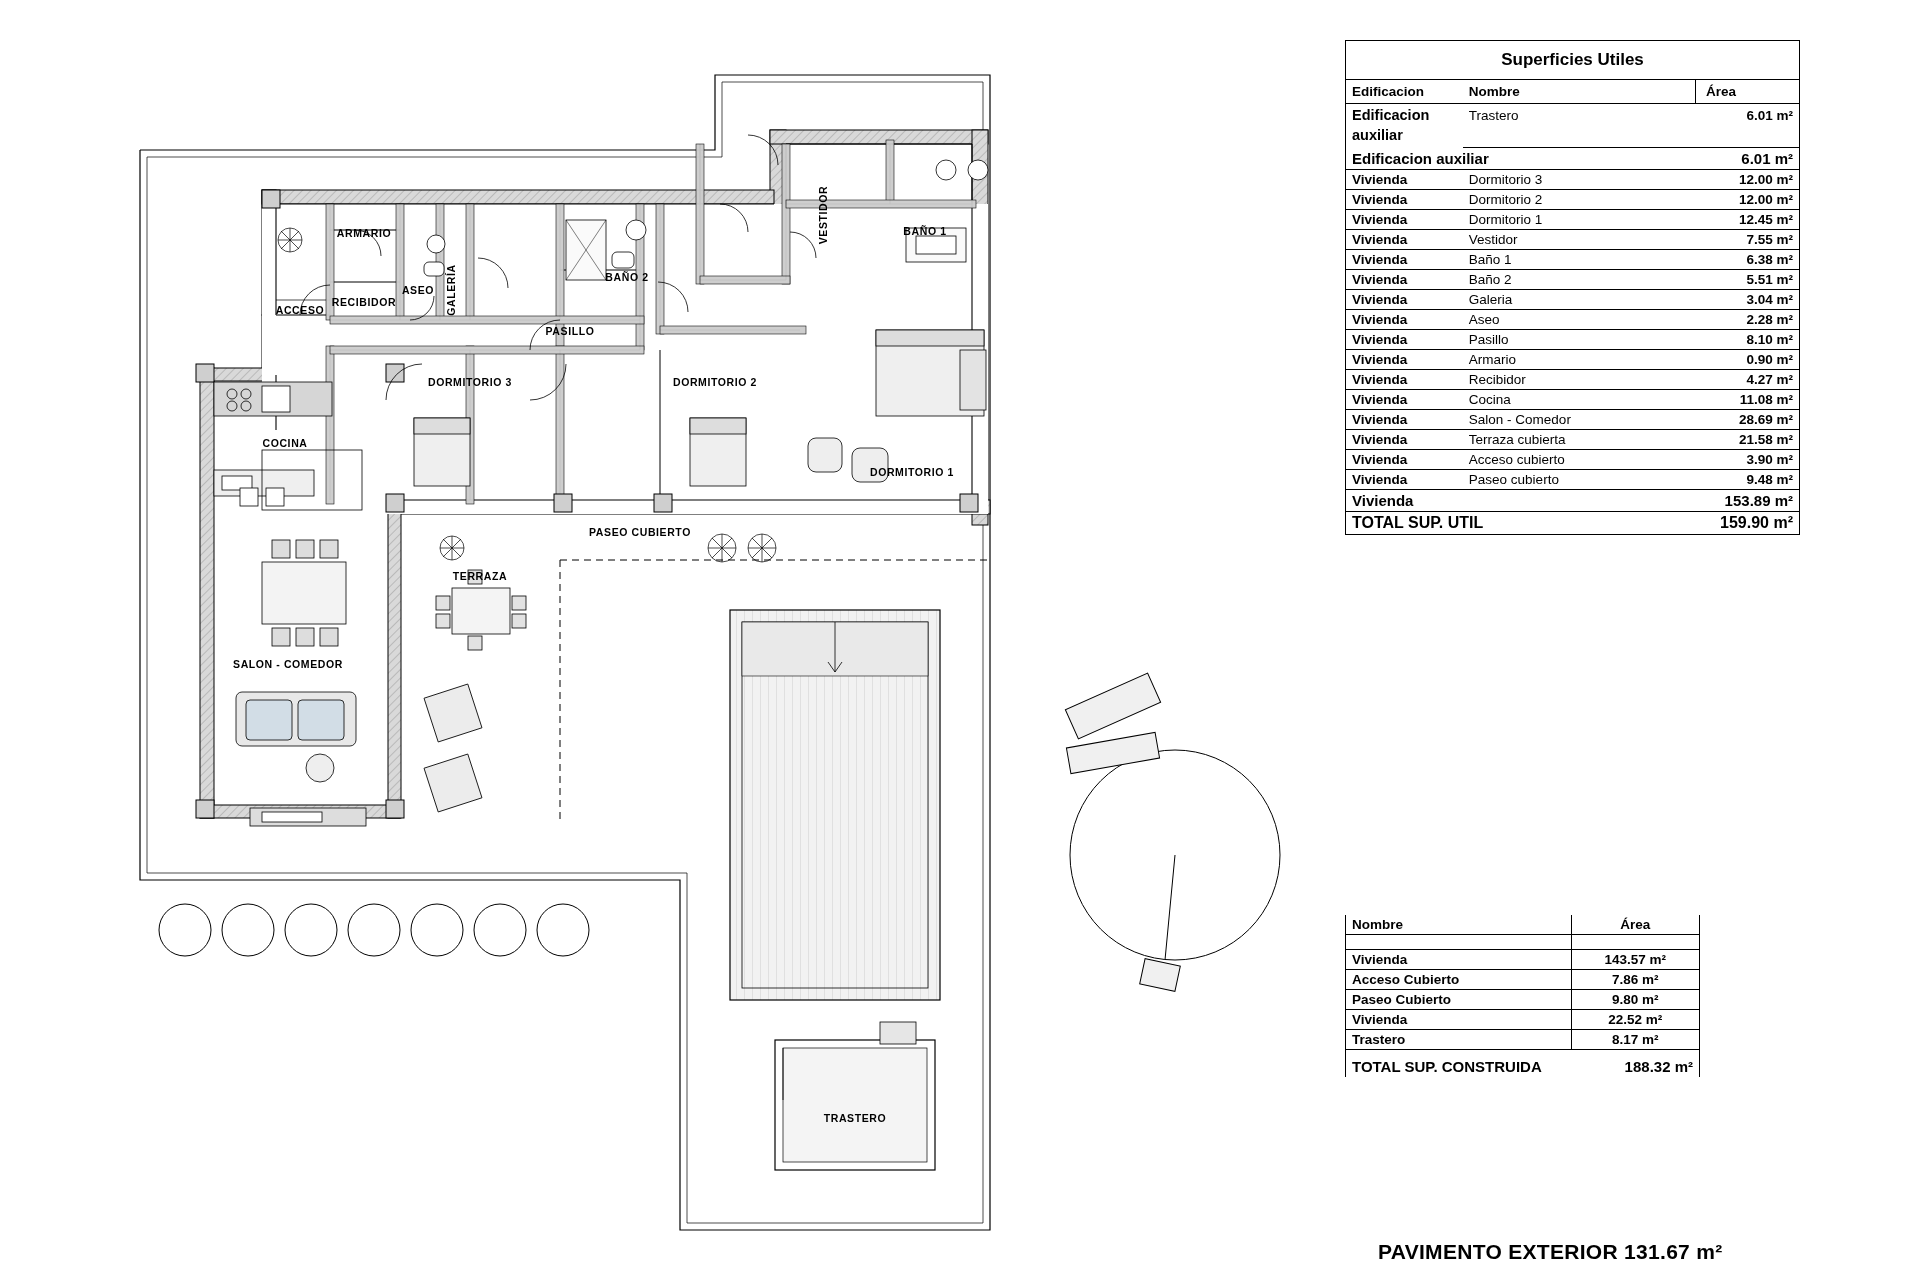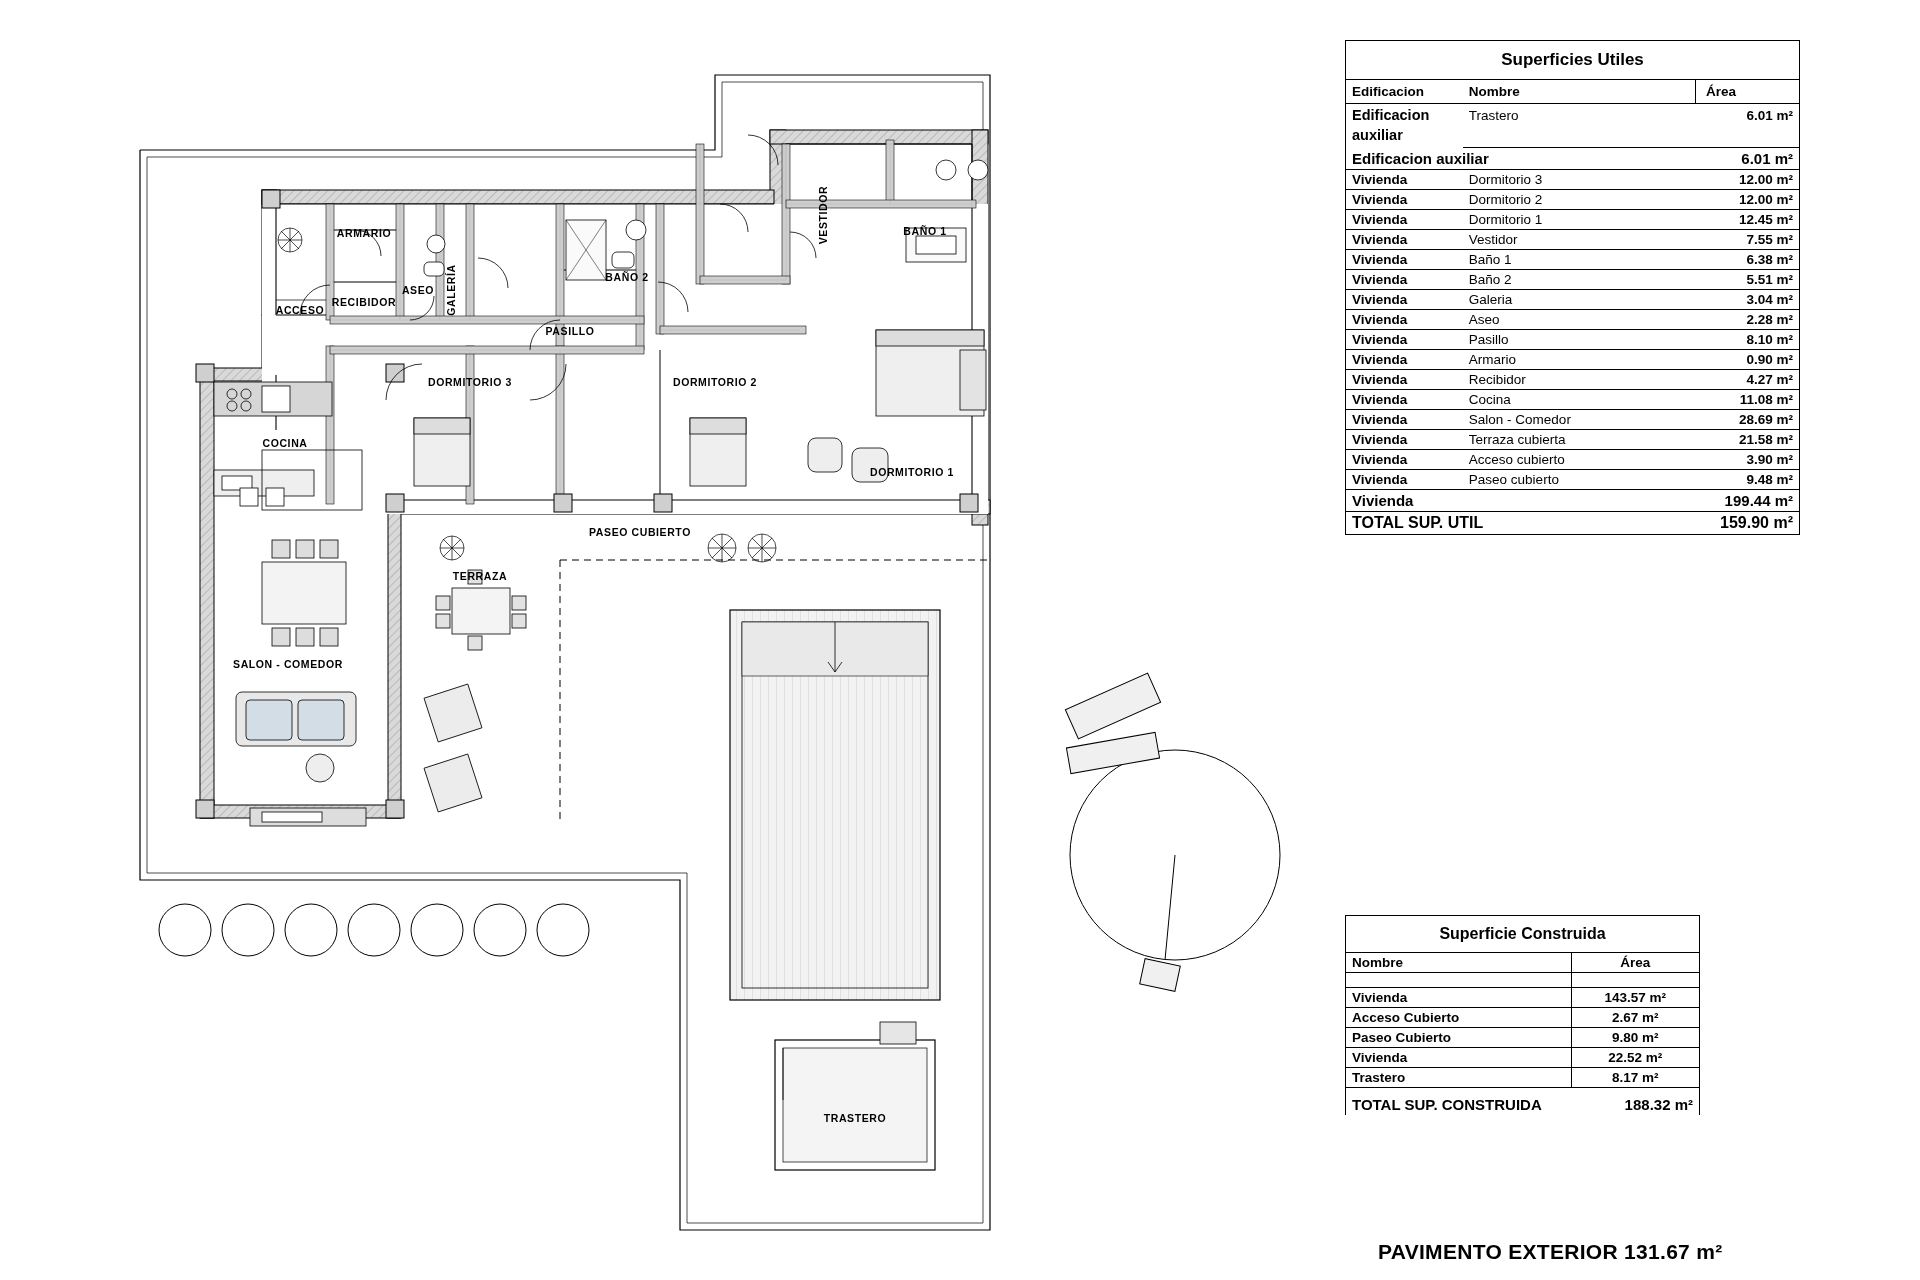--- a/index.html
+++ b/index.html
@@ -453,49 +453,46 @@
           <td class="c3 br bb" style="font-weight:bold;">3.90 m²</td>
         </tr>
     <tr class="row">
           <td class="c1 bl bb" style="font-weight:bold;">Vivienda</td>
           <td class="c2 bb">Paseo cubierto</td>
           <td class="c3 br bb" style="font-weight:bold;">9.48 m²</td>
         </tr>
 
     <tr class="bold">
       <td class="c1 bl bb" colspan="2">Vivienda</td>
-      <td class="c3 br bb">199.44 m²</td>
+      <td class="c3 br bb">153.89 m²</td>
     </tr>
     <tr class="big">
       <td class="c1 bl bb" colspan="2">TOTAL SUP. UTIL</td>
       <td class="c3 br bb">159.90 m²</td>
     </tr>
   </tbody>
     </table>
 
   <table class="tbl" id="t-constr">
     <tbody>
-        <tr>
-      <td class="title bt bl br bb" colspan="2">Superficie Construida</td>
-    </tr>
     <tr class="hdr">
       <td class="d1 bl bb">Nombre</td>
       <td class="d2 bl br bb">Área</td>
     </tr>
     <tr>
           <td class="bl bb" style="height:10px;"></td>
           <td class="bl br bb"></td>
         </tr>
     <tr class="row">
           <td class="d1 bl bb">Vivienda</td>
           <td class="d2 bl br bb">143.57 m²</td>
         </tr>
     <tr class="row">
           <td class="d1 bl bb">Acceso Cubierto</td>
-          <td class="d2 bl br bb">2.67 m²</td>
+          <td class="d2 bl br bb">7.86 m²</td>
         </tr>
     <tr class="row">
           <td class="d1 bl bb">Paseo Cubierto</td>
           <td class="d2 bl br bb">9.80 m²</td>
         </tr>
     <tr class="row">
           <td class="d1 bl bb">Vivienda</td>
           <td class="d2 bl br bb">22.52 m²</td>
         </tr>
     <tr class="row">

